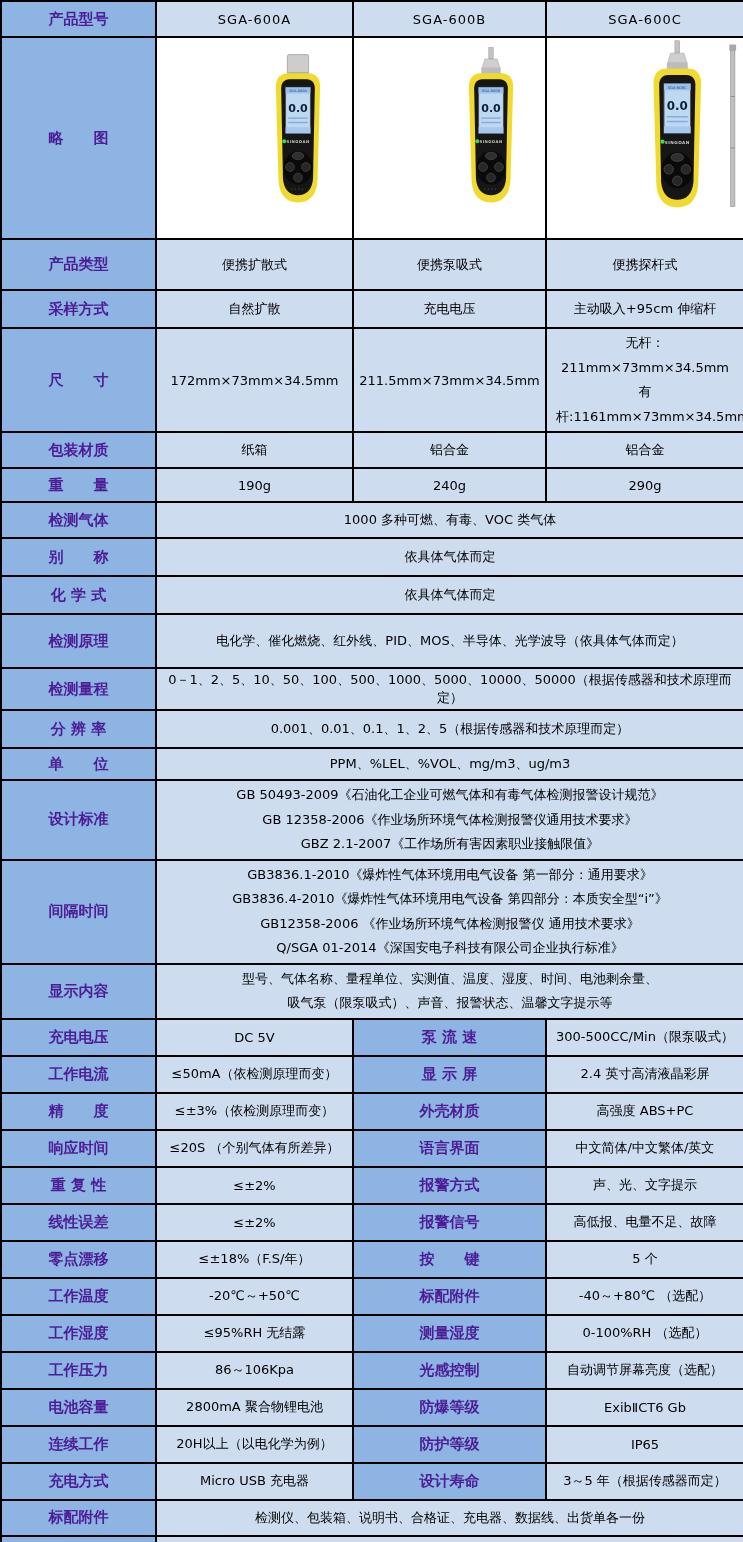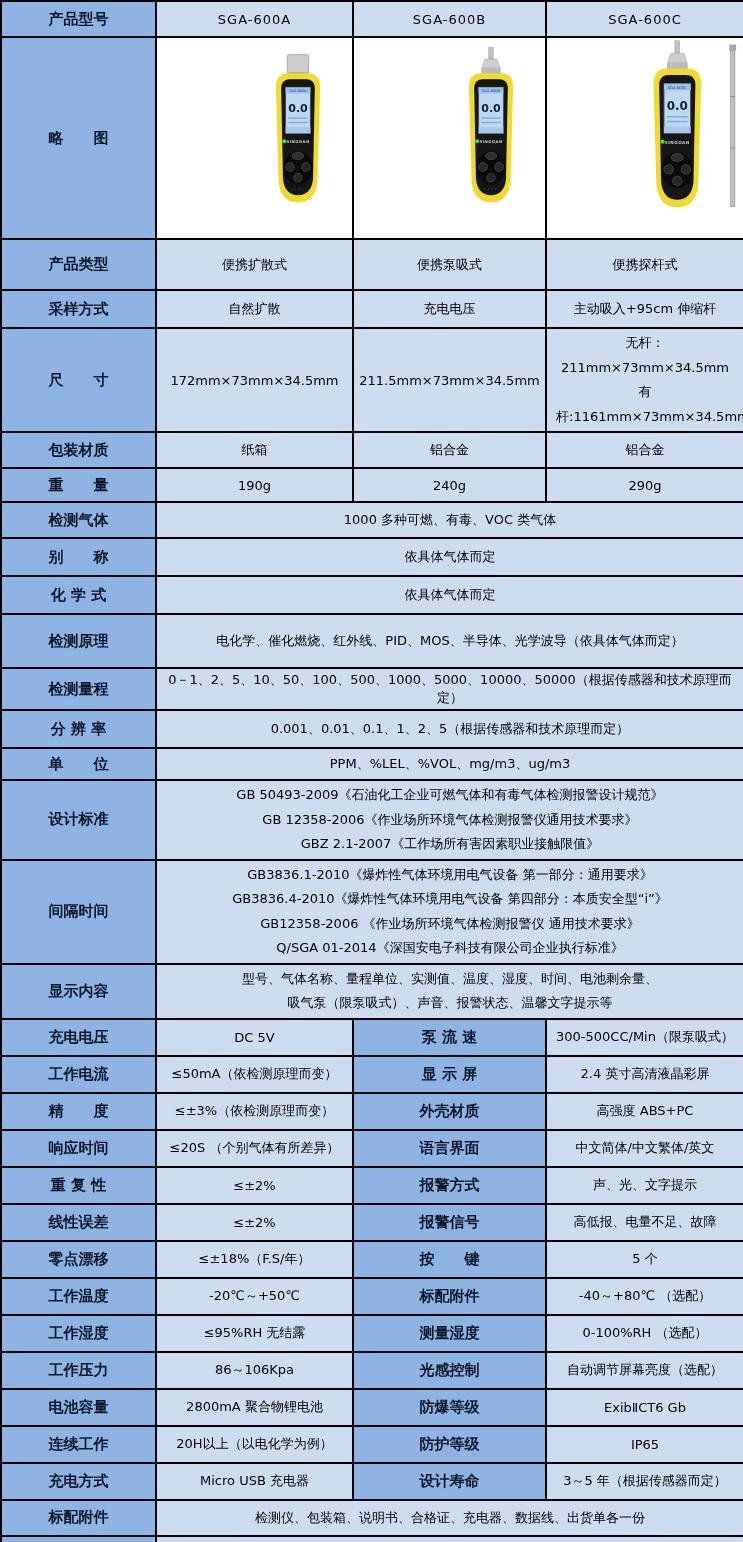--- a/index.html
+++ b/index.html
@@ -1,19 +1,19 @@
 <!DOCTYPE html>
 <html><head>
 <meta charset="utf-8">
 <style>
   html,body{margin:0;padding:0;background:#fff;}
   body{width:743px;font-family:"DejaVu Sans","Liberation Sans",sans-serif;}
   table.spec{border-collapse:collapse;width:743px;table-layout:fixed;}
   table.spec td{border:2px solid #000;overflow:hidden;vertical-align:middle;}
-  td.lab{background:#8DB4E2;font-weight:bold;text-align:center;font-size:15px;color:#0f172a;padding:2px 3px;}
+  td.lab{background:#8DB4E2;font-weight:bold;text-align:center;font-size:15px;color:#4c1d95;padding:2px 3px;}
   td.val{background:#CEDCF0;font-size:13px;color:#000;padding:2px 9px;}
   td.val.c{text-align:center;padding:2px 4px;}
   td.val.l{text-align:center;}
   td.img{background:#FFFFFF;text-align:right;vertical-align:middle;padding:2px 0;}
   .pre{white-space:pre-line;line-height:24.5px;}
   .sm{font-size:12.5px;padding:2px 4px;}
   .mdl{font-size:15px;letter-spacing:1px;}
 </style>
 </head>
 <body>

